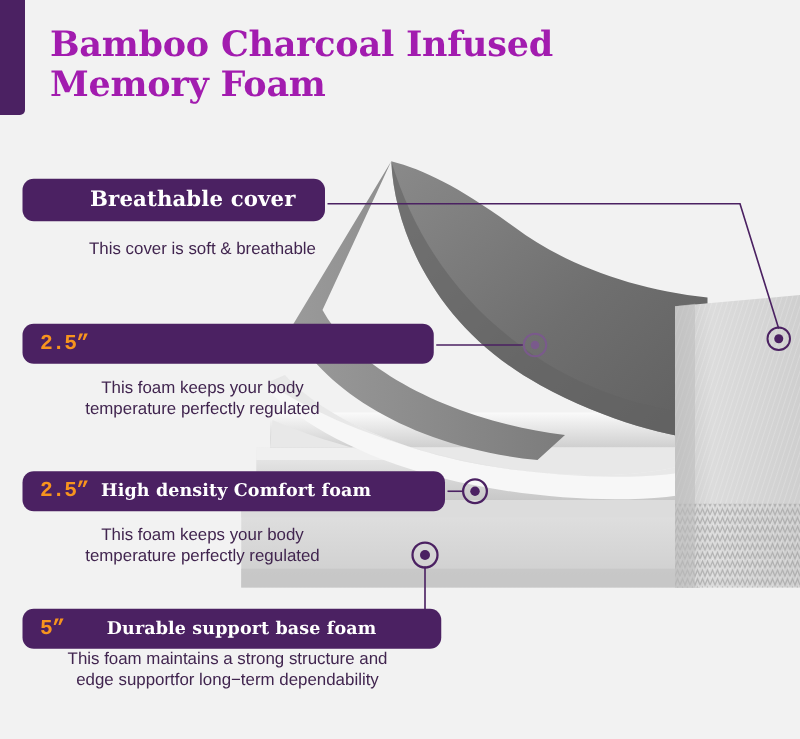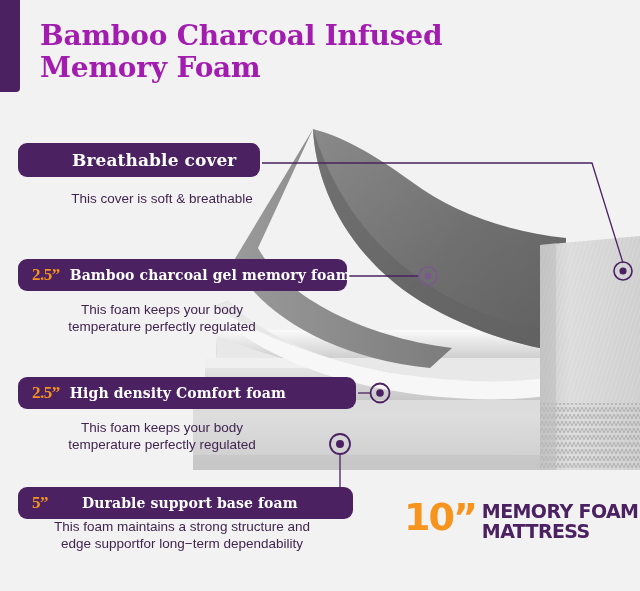--- a/index.html
+++ b/index.html
@@ -41,21 +41,21 @@
     font-family:"DejaVu Serif", serif;
     font-weight:bold;
     display:flex;
     align-items:center;
     box-sizing:border-box;
     padding:0 14px;
     white-space:nowrap;
   }
   .banner .size{
     color:#f7941e;
-    font-family:Liberation Serif, serif;
+    font-family:Liberation Mono, monospace;
     font-weight:bold;
     font-size:17px;
     margin-right:10px;
     letter-spacing:-0.5px;
   }
   .banner .btxt{font-size:14px;letter-spacing:0.1px;}
 
   #banner1{left:18px;top:143px;width:242px;height:34px;padding-left:32px;}
   #banner1 .btxt{font-size:17px;padding-left:22px;}
   #banner2{left:18px;top:259px;width:329px;height:32px;}
@@ -217,40 +217,32 @@
     <div>Memory Foam</div>
   </div>
 
   <div class="banner" id="banner1">
     <span class="btxt">Breathable cover</span>
   </div>
   <div class="desc" id="desc1">This cover is soft &amp; breathable</div>
 
   <div class="banner" id="banner2">
     <span class="size">2.5”</span>
-    <span class="btxt">Bamboo charcoal gel  memory foam</span>
   </div>
   <div class="desc" id="desc2">This foam keeps your body
 temperature perfectly regulated</div>
 
   <div class="banner" id="banner3">
     <span class="size">2.5”</span>
     <span class="btxt">High density Comfort foam</span>
   </div>
   <div class="desc" id="desc3">This foam keeps your body
 temperature perfectly regulated</div>
 
   <div class="banner" id="banner4">
     <span class="size">5”</span>
     <span class="btxt">Durable support base foam</span>
   </div>
   <div class="desc" id="desc4">This foam maintains a strong structure and
 edge supportfor long−term dependability</div>
 
-  <div class="lockup">
-    <span class="big">10”</span>
-    <span class="lines">
-      <span>MEMORY FOAM</span><br>
-      <span>MATTRESS</span>
-    </span>
-  </div>
 
 </div>
 
 </body></html>

